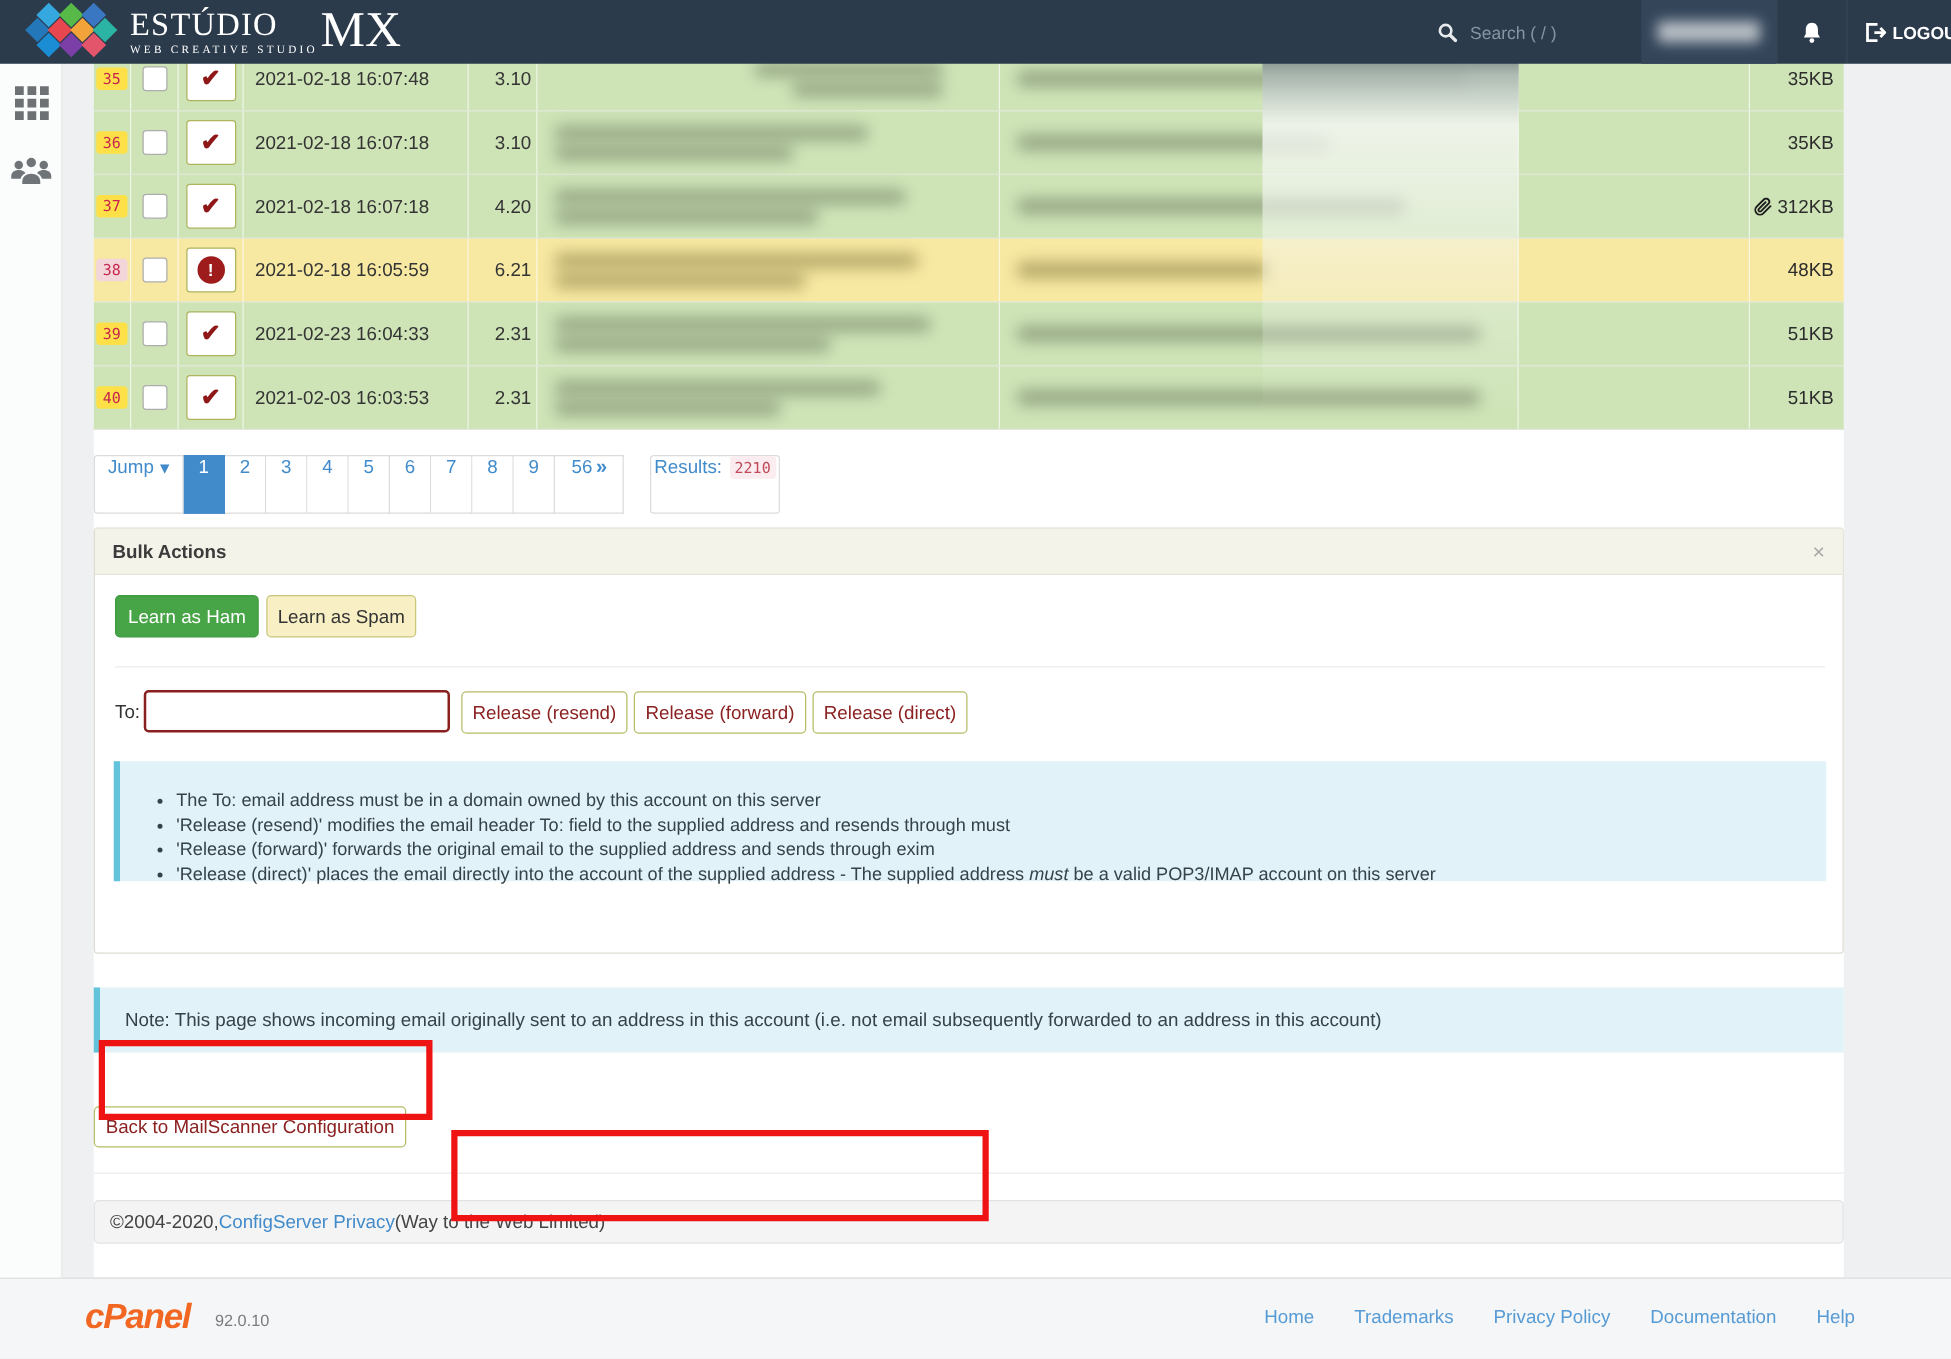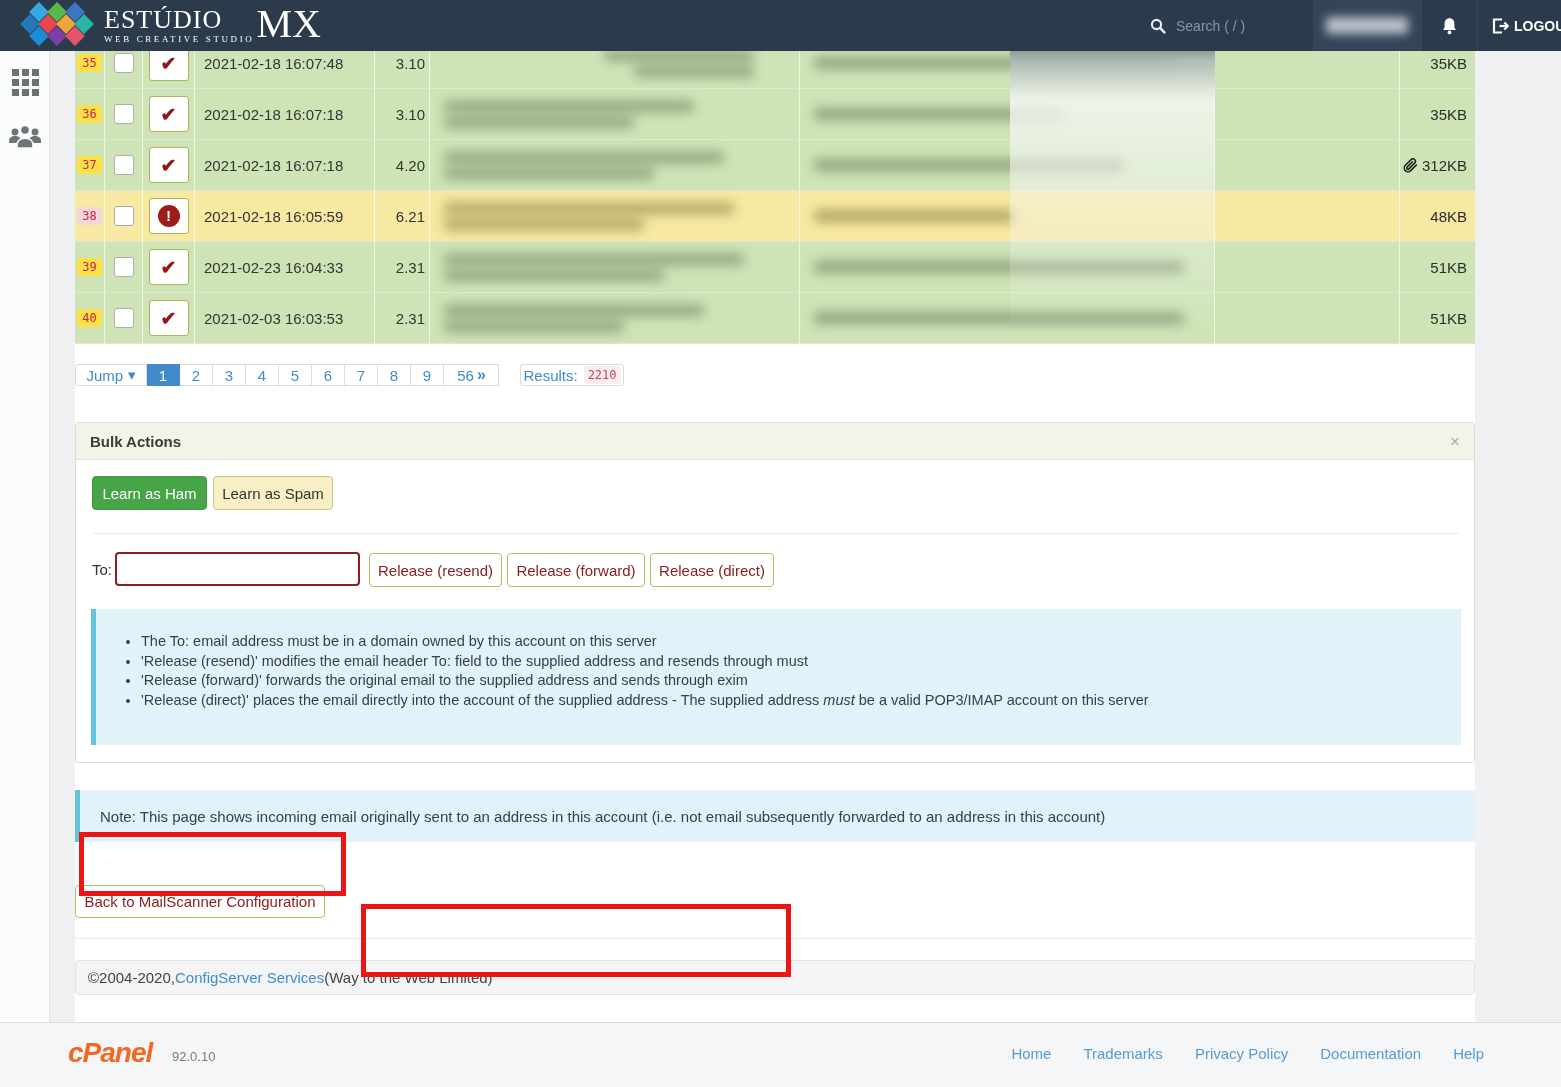--- a/index.html
+++ b/index.html
@@ -55,21 +55,21 @@
   .chk { color:#8e1717; font-size:19px; font-weight:bold; line-height:1; }
   .warnball { width:22px; height:22px; border-radius:50%; background:#9e1c1c; color:#fff; font-weight:bold; font-size:14px; display:flex; align-items:center; justify-content:center; }
   .blob { background:#49543f; opacity:.45; filter:blur(6px); border-radius:4px; height:11px; }
   .qrow.warn .blob { background:#6b6128; opacity:.5; }
   .subj-blob { height:12px; }
   .fade-strip { position:absolute; left:935px; top:-21px; width:205px; height:300px; z-index:45; pointer-events:none;
     background:linear-gradient(180deg, rgba(52,68,78,0.85) 0px, rgba(170,182,178,0.88) 30px, rgba(243,246,241,0.85) 70px, rgba(243,246,241,0.55) 150px, rgba(243,246,241,0) 100%); }
 
   
   .pager { position:absolute; left:0; top:313px; display:flex; font-size:15px; color:#428bca; }
-  .pbox { height:22px; border:1px solid #dcdcdc; border-left:none; display:flex; align-items:center; justify-content:center; cursor:pointer; background:#fff; }
+  .pbox { height:47px; border:1px solid #dcdcdc; border-left:none; display:flex; align-items:flex-start; justify-content:center; cursor:pointer; background:#fff; }
   .pbox:first-child { border-left:1px solid #dcdcdc; border-radius:3px 0 0 3px; }
   .p-jump { width:72px; gap:5px; }
   .p-num { width:33px; }
   .p-num.active { background:#428bca; color:#fff; border-color:#428bca; }
   .p-last { width:55px; gap:3px; font-weight:normal; }
   .chevrons { font-weight:bold; font-size:16px; letter-spacing:-1px; }
   .p-results { width:104px; margin-left:21px; border-left:1px solid #dcdcdc; border-radius:3px; gap:6px; cursor:default; }
   .count-badge { font-family:"DejaVu Sans Mono", monospace; font-size:12px; color:#c04a5a; background:#fbecef; border-radius:3px; padding:2px 4px; }
 
   
@@ -80,21 +80,21 @@
   .btn { border-radius:4px; font-size:15px; display:inline-flex; align-items:center; justify-content:center; cursor:pointer; font-family:"Liberation Sans",sans-serif; }
   .btn-ham { position:absolute; left:16px; top:53px; width:115px; height:34px; background:#47a447; border:1px solid #3f9b3f; color:#fff; }
   .btn-spam { position:absolute; left:137px; top:53px; width:120px; height:34px; background:#f8f0c4; border:1px solid #c6c67b; color:#333; }
   .panel-hr { position:absolute; left:16px; top:110px; width:1368px; border-top:1px solid #ececec; }
   .to-label { position:absolute; left:16px; top:138px; font-size:15px; color:#333; }
   .to-input { position:absolute; left:39px; top:129px; width:245px; height:34px; border:2px solid #8a1f1f; border-radius:4px; outline:none; padding:0 8px; font-size:14px; }
   .btn-release { height:34px; background:#fff; border:1px solid #b6bc66; color:#8b2121; position:absolute; top:130px; }
   .btn-rel-resend  { left:293px; width:133px; }
   .btn-rel-forward { left:431px; width:138px; }
   .btn-rel-direct  { left:574px; width:124px; }
-  .infobox { position:absolute; left:15px; top:186px; width:1370px; height:136px; background:#e2f2f9; border-left:5px solid #63c3da; padding:24px 20px 0 45px; }
+  .infobox { position:absolute; left:15px; top:186px; width:1370px; height:96px; background:#e2f2f9; border-left:5px solid #63c3da; padding:24px 20px 0 45px; }
   .infobox ul { list-style:disc; }
   .infobox li { font-size:14.5px; color:#35424a; margin-bottom:3.5px; }
 
   
   .annot { position:absolute; border:5px solid #ee1414; z-index:30; pointer-events:none; }
   .annot-learn   { left:3px;  top:409px; width:267px; height:64px; }
   .annot-release { left:285px; top:481px; width:430px; height:73px; }
 
   
   .notebox { position:absolute; left:0; top:739px; width:1400px; height:52px; background:#e2f2f9; border-left:5px solid #63c3da; display:flex; align-items:center; padding-left:20px; font-size:15px; color:#35424a; }
@@ -418,21 +418,21 @@
     </div>
 
     <div class="notebox">Note: This page shows incoming email originally sent to an address in this account (i.e. not email subsequently forwarded to an address in this account)</div>
 
     <div class="btn btn-back">Back to MailScanner Configuration</div>
 
     <div class="sep-line"></div>
 
     <div class="copystrip">
       <span>©2004-2020, </span>
-      <a>ConfigServer Services</a>
+      <a>ConfigServer Privacy</a>
       <span> (Way to the Web Limited)</span>
     </div>
   </div>
 
   <div class="cpfooter">
     <span class="cplogo">cPanel</span>
     <span class="cpver">92.0.10</span>
     <div class="cplinks">
       <a>Home</a>
       <a>Trademarks</a>

